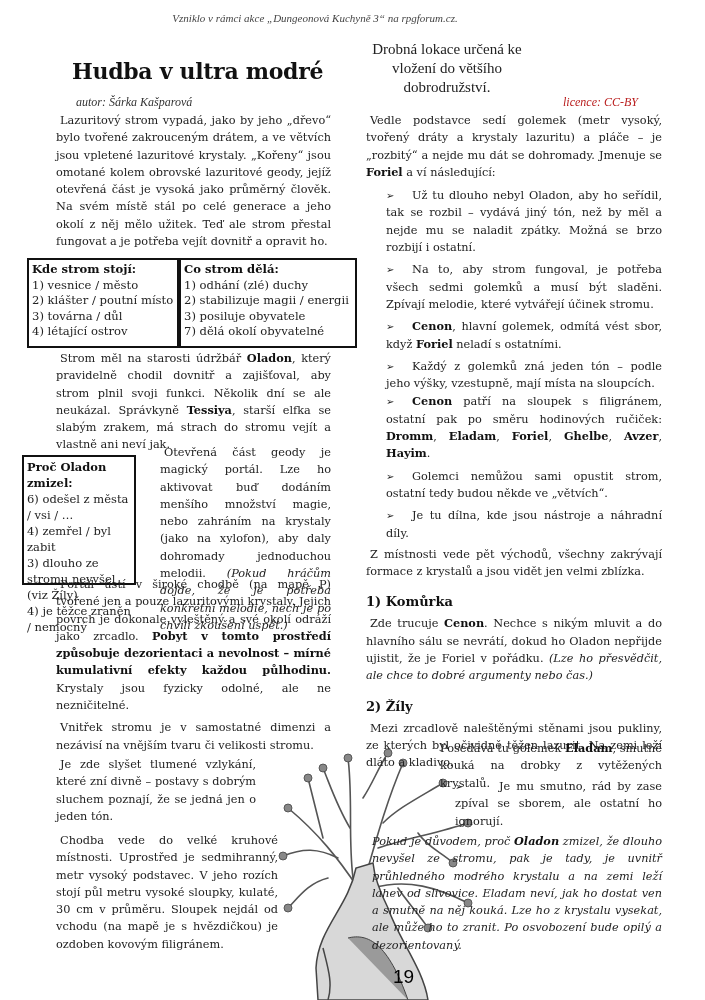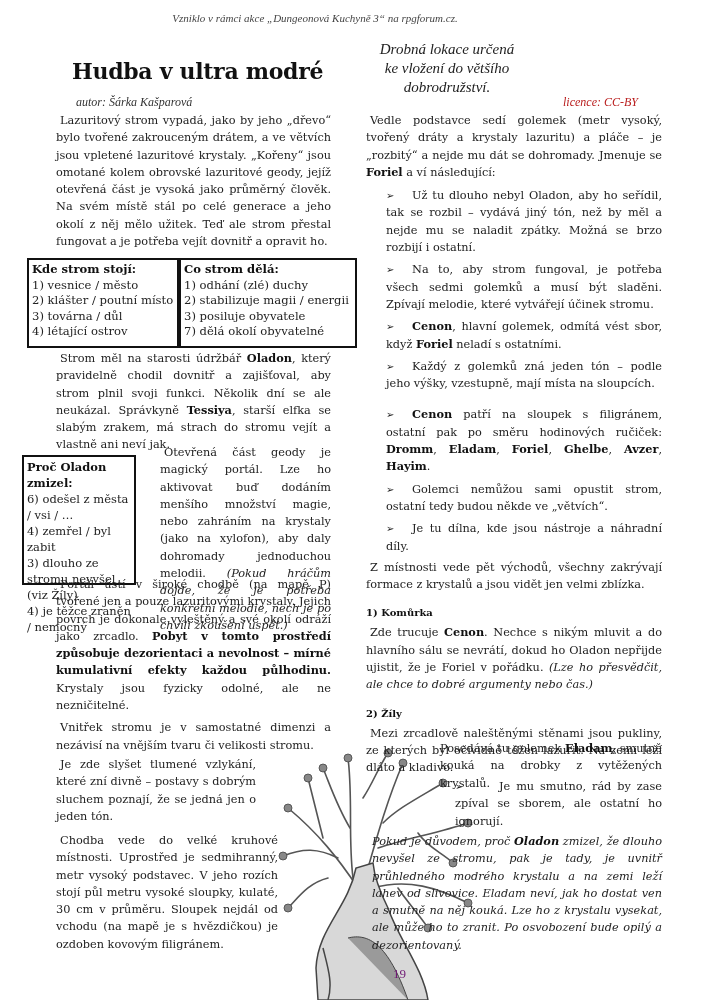--- a/index.html
+++ b/index.html
@@ -4,34 +4,34 @@
 <style>
   html, body { margin: 0; padding: 0; background: #ffffff; }
   body { width: 705px; height: 1000px; position: relative; overflow: hidden;
          font-family: "DejaVu Serif", serif; color: #222; }
   .abs { position: absolute; }
   .hdr { top: 12px; left: 0; width: 630px; text-align: center;
          font-family: "Liberation Serif", serif; font-style: italic; font-size: 11px; color: #444; }
   .title { top: 58px; left: 72px; font-family: "DejaVu Serif", serif; font-weight: bold;
            font-size: 22px; color: #111; letter-spacing: -0.3px; text-align: center; }
   .subtitle { top: 40px; left: 372px; width: 150px; text-align: center;
-              font-family: "Liberation Serif", serif; font-style: italic; font-size: 15px;
+              font-family: "Liberation Serif", serif; font-size: 15px;
               line-height: 19px; color: #222; }
   .author { top: 95px; left: 76px; font-family: "Liberation Serif", serif; font-style: italic; font-size: 12px; color: #333; }
   .licence { top: 95px; left: 563px; font-family: "Liberation Serif", serif; font-style: italic; font-size: 12px; color: #b91c1c; }
   .p { font-size: 11.3px; line-height: 17.3px; text-align: justify; color: #222; margin: 0; }
   .p b { color: #111; }
   .ind { text-indent: 4px; }
   .box { border: 2px solid #111; box-sizing: border-box; padding: 2px 3px;
          font-size: 11.6px; line-height: 15.6px; color: #222; font-family: "DejaVu Serif", serif; }
   .box .bt { font-weight: bold; color: #111; }
   .bullet { position: relative; padding-left: 0; }
   .bullet .arr { display: inline-block; width: 26px; font-size: 10px; }
-  h3 { margin: 0; font-size: 10px; font-weight: bold; color: #111; }
-  .pagenum { top: 966px; left: 393px; font-family: Liberation Serif, serif; font-size: 13px; color: #701a75; }
+  h3 { margin: 0; font-size: 13px; font-weight: bold; color: #111; }
+  .pagenum { top: 966px; left: 393px; font-family: Liberation Sans, sans-serif; font-size: 19px; color: #000000; }
   .tree { top: 738px; left: 278px; width: 210px; height: 262px; }
   i { font-style: italic; }
 </style>
 </head>
 <body>
 
 <div class="abs hdr">Vzniklo v rámci akce „Dungeonová Kuchyně 3“ na rpgforum.cz.</div>
 
 <div class="abs title">Hudba v ultra modré</div>
 <div class="abs subtitle">Drobná lokace určená ke vložení do většího dobrodružství.</div>
@@ -125,21 +125,21 @@
 </div>
 
 <div class="abs" style="top:112px; left:366px; width:296px;">
   <p class="p ind"><span>Vedle podstavce sedí golemek (metr vysoký, tvořený dráty a krystaly lazuritu) a pláče – je „rozbitý“ a nejde mu dát se dohromady. Jmenuje se </span><b>Foriel</b><span> a ví následující:</span></p>
 
   <div style="padding-left:20px; margin-top:6px;">
     <p class="p bullet"><span class="arr">➢</span><span>Už tu dlouho nebyl Oladon, aby ho seřídil, tak se rozbil – vydává jiný tón, než by měl a nejde mu se naladit zpátky. Možná se brzo rozbijí i ostatní.</span></p>
     <p class="p bullet" style="margin-top:5px;"><span class="arr">➢</span><span>Na to, aby strom fungoval, je potřeba všech sedmi golemků a musí být sladěni. Zpívají melodie, které vytvářejí účinek stromu.</span></p>
     <p class="p bullet" style="margin-top:5px;"><span class="arr">➢</span><b>Cenon</b><span>, hlavní golemek, odmítá vést sbor, když </span><b>Foriel</b><span> neladí s ostatními.</span></p>
     <p class="p bullet" style="margin-top:5px;"><span class="arr">➢</span><span>Každý z golemků zná jeden tón – podle jeho výšky, vzestupně, mají místa na sloupcích.</span></p>
-    <p class="p bullet" style="margin-top:14px;"><span class="arr">➢</span><b>Cenon</b><span> patří na sloupek s filigránem, ostatní pak po směru hodinových ručiček: </span><b>Dromm</b>, <b>Eladam</b>, <b>Foriel</b>, <b>Ghelbe</b>, <b>Avzer</b>, <b>Hayim</b>.</p>
+    <p class="p bullet" style="margin-top:1px;"><span class="arr">➢</span><b>Cenon</b><span> patří na sloupek s filigránem, ostatní pak po směru hodinových ručiček: </span><b>Dromm</b>, <b>Eladam</b>, <b>Foriel</b>, <b>Ghelbe</b>, <b>Avzer</b>, <b>Hayim</b>.</p>
     <p class="p bullet" style="margin-top:5px;"><span class="arr">➢</span><span>Golemci nemůžou sami opustit strom, ostatní tedy budou někde ve „větvích“.</span></p>
     <p class="p bullet" style="margin-top:5px;"><span class="arr">➢</span><span>Je tu dílna, kde jsou nástroje a náhradní díly.</span></p>
   </div>
 
   <p class="p ind" style="margin-top:4px;">Z místnosti vede pět východů, všechny zakrývají formace z krystalů a jsou vidět jen velmi zblízka.</p>
 
   <h3 style="margin-top:14px;">1) Komůrka</h3>
   <p class="p ind" style="margin-top:6px;"><span>Zde trucuje </span><b>Cenon</b><span>. Nechce s nikým mluvit a do hlavního sálu se nevrátí, dokud ho Oladon nepřijde ujistit, že je Foriel v pořádku. </span><i>(Lze ho přesvědčit, ale chce to dobré argumenty nebo čas.)</i></p>
 
   <h3 style="margin-top:14px;">2) Žíly</h3>

